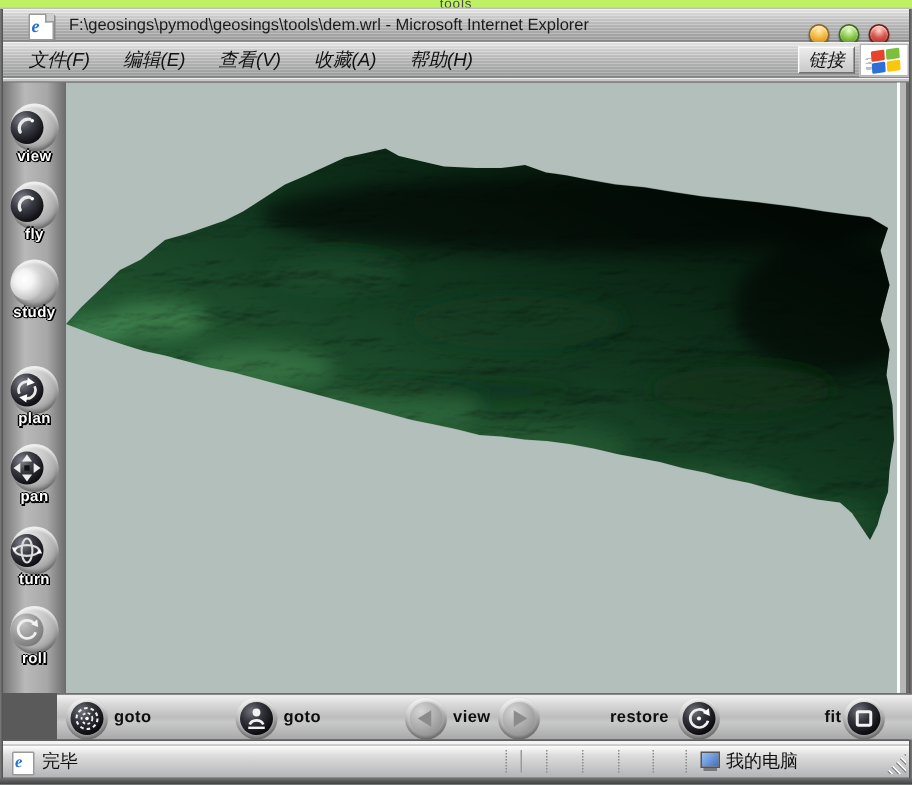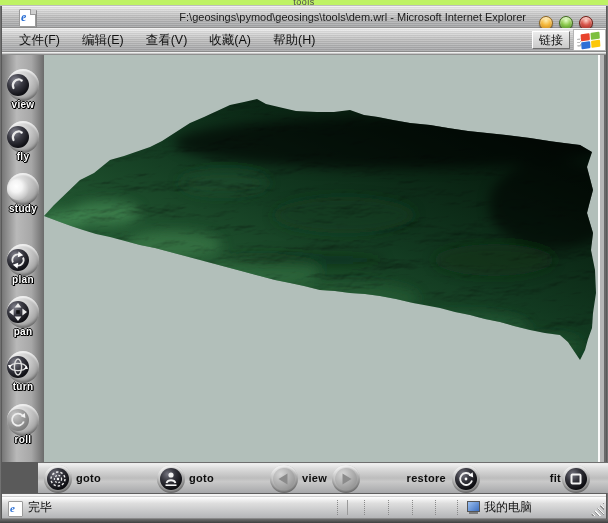--- a/index.html
+++ b/index.html
@@ -17,28 +17,28 @@
   .frame-bottom{position:absolute;left:0;top:519px;width:608px;height:4px;background:linear-gradient(180deg,#6e6e6e,#3f3f3f);}
 
   .metal{background:linear-gradient(180deg,#f4f4f4 0%,#dcdcdc 18%,#bdbdbd 50%,#c9c9c9 62%,#a7a8aa 100%);margin-left:36px;}
   .brushed{background-image:repeating-linear-gradient(180deg,rgba(255,255,255,.14) 0 1px,rgba(0,0,0,.05) 1px 2px),linear-gradient(180deg,#f2f2f2 0%,#d9d9d9 20%,#bcbcbc 55%,#a3a4a6 100%);}
 
   
   .titlebar{position:absolute;left:2px;top:6px;width:604px;height:22px;border-bottom:1px solid #8f8f8f;box-sizing:border-box;}
   .win-icon{position:absolute;left:17px;top:3px;width:15px;height:16px;background:#fff;border:1px solid #9a9a9a;border-radius:1px;box-shadow:1px 1px 0 #8a8a8a;}
   .win-icon i{position:absolute;left:1px;top:0px;font-style:italic;font-weight:bold;font-size:12px;color:#2b6fd4;font-family:"Liberation Serif","DejaVu Serif",serif;}
   .win-icon b{position:absolute;right:-1px;top:-1px;width:5px;height:5px;background:#cfcfcf;border-left:1px solid #9a9a9a;border-bottom:1px solid #9a9a9a;}
-  .title-text{position:absolute;left:44px;right:80px;top:0;height:22px;line-height:22px;text-align:right;font-size:11px;color:#1b1b1b;white-space:nowrap;overflow:hidden;}
+  .title-text{position:absolute;left:44px;right:80px;top:0;height:22px;line-height:22px;text-align:left;font-size:11px;color:#1b1b1b;white-space:nowrap;overflow:hidden;}
   .wbtn{position:absolute;top:10px;width:14px;height:14px;border-radius:50%;box-shadow:0 1px 1px rgba(0,0,0,.45), inset 0 1px 2px rgba(255,255,255,.8);}
   .wbtn.min{right:53px;background:radial-gradient(circle at 50% 28%,#ffeeb0 0%,#f5b93c 45%,#c07c12 100%);border:1px solid #8a6420;box-sizing:border-box;}
   .wbtn.max{right:33px;background:radial-gradient(circle at 50% 28%,#e6ffc8 0%,#8ecb4f 45%,#3f7c1c 100%);border:1px solid #3f6a1c;box-sizing:border-box;}
   .wbtn.close{right:13px;background:radial-gradient(circle at 50% 28%,#ffd6cc 0%,#d9564b 45%,#8c211a 100%);border:1px solid #701c14;box-sizing:border-box;}
 
   
-  .menubar{position:absolute;left:2px;top:28px;width:604px;height:24px;border-bottom:1px solid #8a8a8a;box-sizing:border-box;}
+  .menubar{position:absolute;left:2px;top:28px;width:604px;height:24px;border-bottom:1px solid #8a8a8a;box-sizing:border-box;font-style:italic;}
   .menus{position:absolute;left:6px;top:0;height:24px;display:flex;align-items:center;}
   .menu-item{padding:0 11px;font-size:12.5px;color:#111;line-height:24px;cursor:default;}
   .links-btn{position:absolute;left:530px;top:3px;width:38px;height:18px;background:linear-gradient(180deg,#ececec,#c9c9c9);border:1px solid;border-color:#ffffff #6f6f6f #6f6f6f #ffffff;box-sizing:border-box;font-size:12px;color:#111;text-align:center;line-height:16px;}
   .winlogo{position:absolute;left:571px;top:1px;width:33px;height:22px;background:#fff;border:1px solid #b5b5b5;box-sizing:border-box;}
   .flag{position:absolute;left:7px;top:3px;width:19px;height:15px;transform:rotate(-4deg) skewY(-4deg);}
   .flag i{position:absolute;width:9px;height:7px;border-radius:1px;}
   .flag .p1{left:0;top:0;background:#e8432d;}
   .flag .p2{left:10px;top:0;background:#7cbf3f;}
   .flag .p3{left:0;top:8px;background:#2d6fd6;}
   .flag .p4{left:10px;top:8px;background:#fcc70a;}

